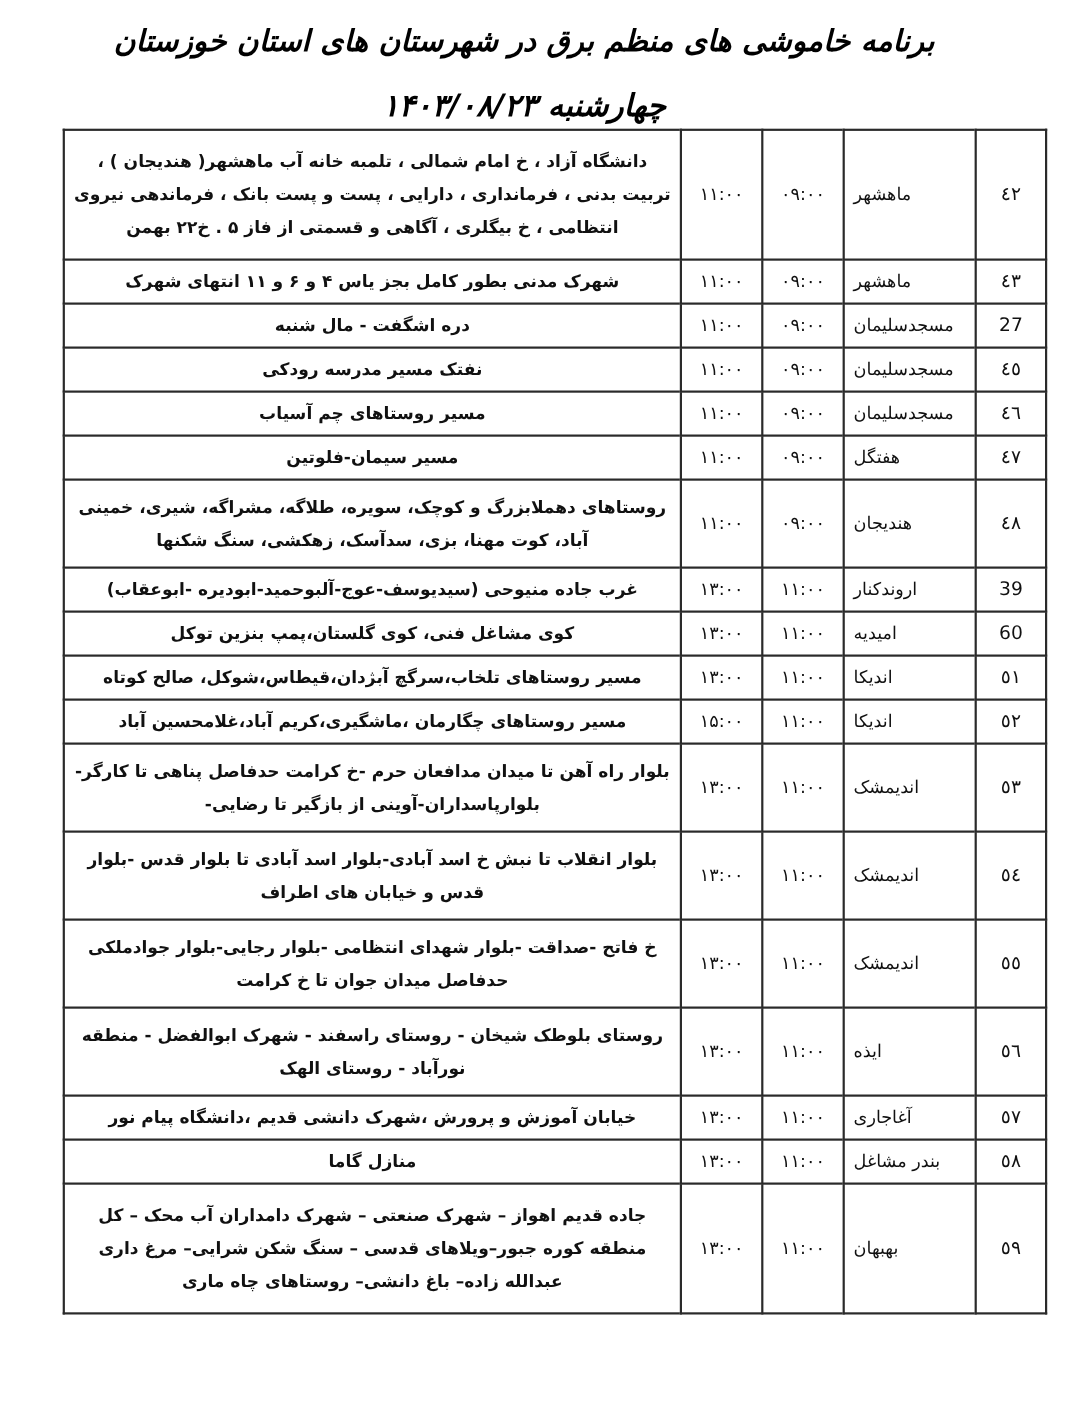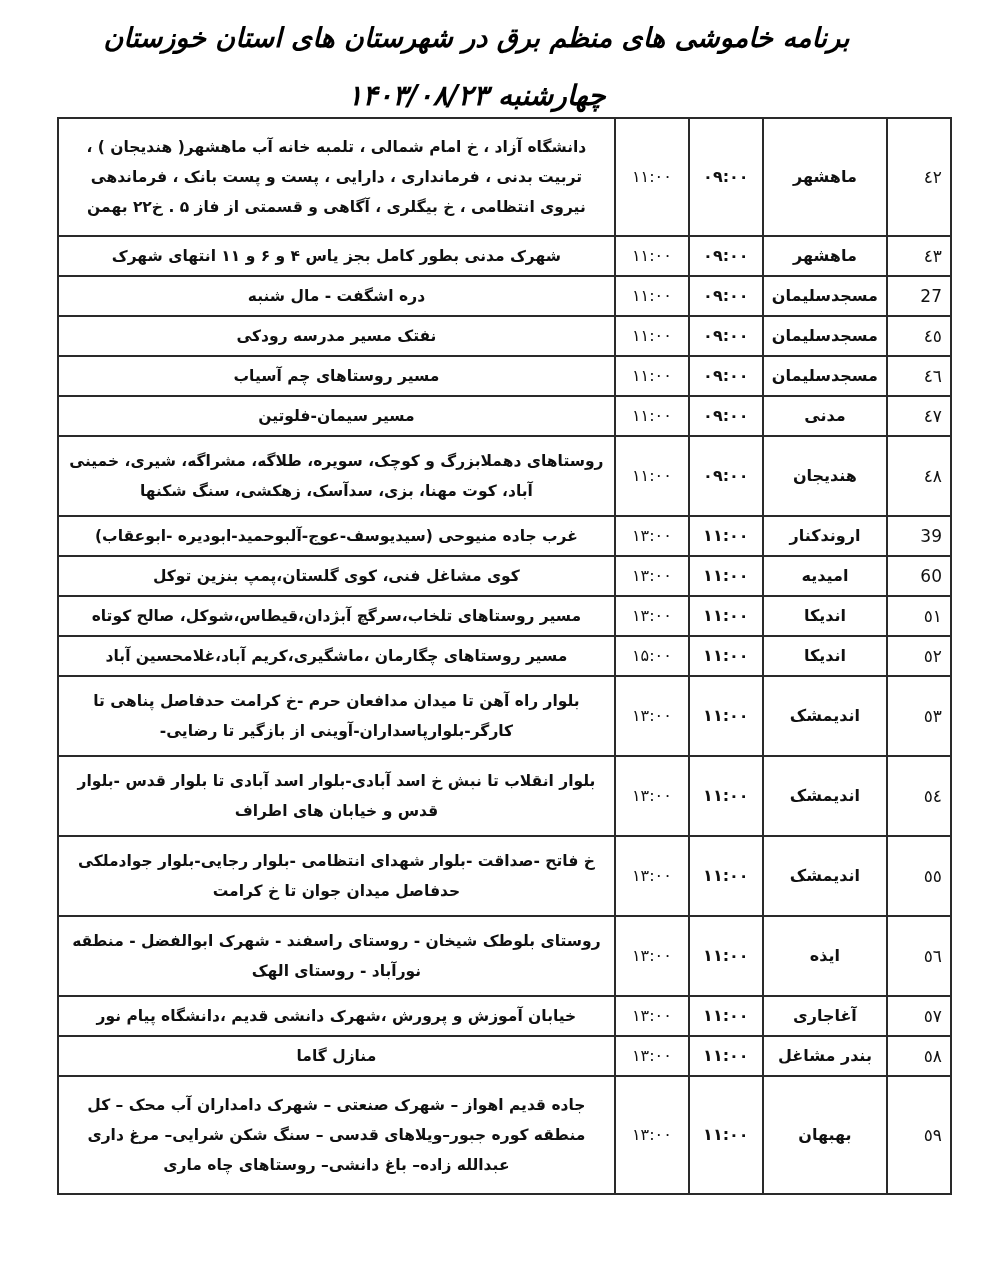--- a/index.html
+++ b/index.html
@@ -17,23 +17,23 @@
     .title.line2 { top: 60px; font-size: 28px; margin-top: 19px; }
     table.schedule {
       position: absolute; top: 117px; left: 57px; width: 895px;
       border-collapse: collapse; direction: rtl;
       font-size: 15.5px; font-weight: bold;
     }
     table.schedule td {
       border: 2px solid #2a2a2a; padding: 4px 8px; vertical-align: middle;
       line-height: 30px;
     }
-    td.num { width: 46px; text-align: right; padding-right: 18px; font-weight: normal; font-size: 17px; }
-    td.city { width: 102px; text-align: center; font-weight: bold; font-size: 16px; }
-    td.start { width: 56px; text-align: center; font-weight: bold; font-size: 16px; direction: ltr; }
+    td.num { width: 46px; text-align: center; padding-right: 18px; font-weight: normal; font-size: 17px; }
+    td.city { width: 102px; text-align: left; font-weight: normal; font-size: 16px; }
+    td.start { width: 56px; text-align: center; font-weight: normal; font-size: 16px; direction: ltr; }
     td.end { width: 56px; text-align: center; font-weight: normal; font-size: 16px; direction: ltr; }
     td.desc { text-align: center; }
   </style>
 </head>
 <body>
 
 <div class="title line1">برنامه خاموشی های منظم برق در شهرستان های استان خوزستان</div>
 <div class="title line2">چهارشنبه ۱۴۰۳/۰۸/۲۳</div>
 
 <table class="schedule">
@@ -68,21 +68,21 @@
     </tr>
     <tr style="height:40px">
       <td class="num">٤٦</td>
       <td class="city">مسجدسلیمان</td>
       <td class="start">۰۹:۰۰</td>
       <td class="end">۱۱:۰۰</td>
       <td class="desc">مسیر روستاهای چم آسیاب</td>
     </tr>
     <tr style="height:40px">
       <td class="num">٤٧</td>
-      <td class="city">مدنی</td>
+      <td class="city">هفتگل</td>
       <td class="start">۰۹:۰۰</td>
       <td class="end">۱۱:۰۰</td>
       <td class="desc">مسیر سیمان-فلوتین</td>
     </tr>
     <tr style="height:80px">
       <td class="num">٤٨</td>
       <td class="city">هندیجان</td>
       <td class="start">۰۹:۰۰</td>
       <td class="end">۱۱:۰۰</td>
       <td class="desc">روستاهای دهملابزرگ و کوچک، سویره، طلاگه، مشراگه، شیری، خمینی آباد، کوت مهنا، بزی، سدآسک، زهکشی، سنگ شکنها</td>

